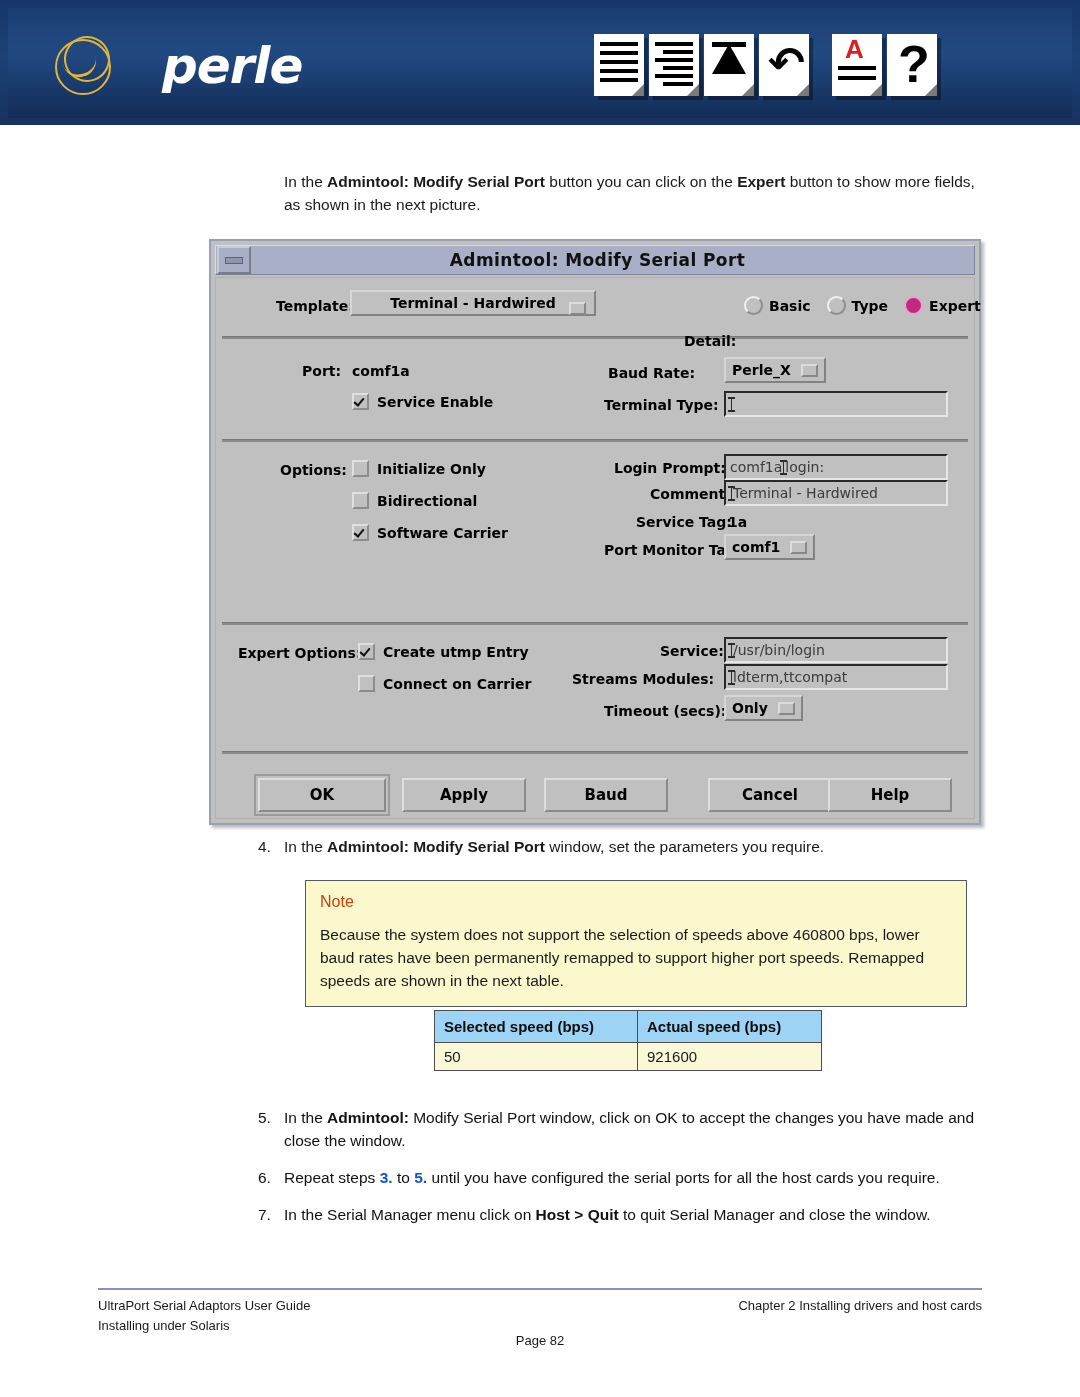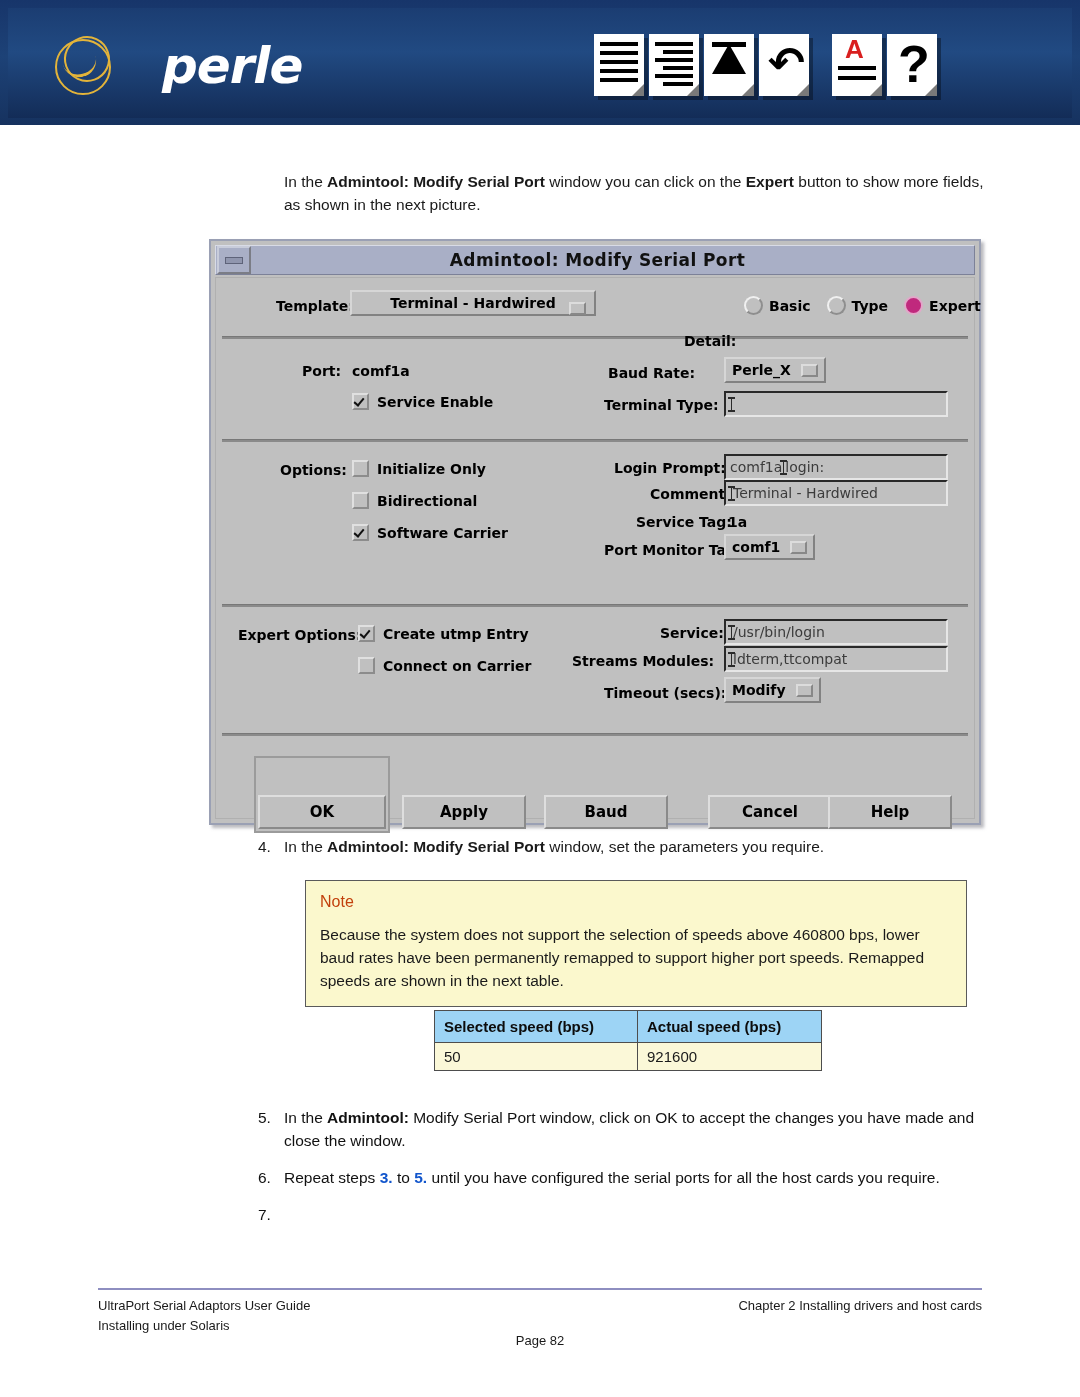--- a/index.html
+++ b/index.html
@@ -161,21 +161,21 @@
     display:inline-block;vertical-align:middle;
   }
   .rad.on{background:#c0297d;border-color:#e2a7c9;border-top-color:#e2a7c9;}
   .radio-group{display:flex;align-items:center;gap:6px;}
   .radio-item{display:flex;align-items:center;gap:6px;margin-right:10px;}
 
   
   .btn{
     background:#c0c0c0;border:2px outset #dedede;
     font-family:"DejaVu Sans", sans-serif;font-weight:bold;font-size:15px;color:#000;
-    display:flex;align-items:center;justify-content:center;height:30px;margin-top:35px;
+    display:flex;align-items:center;justify-content:center;height:30px;
   }
   .btn-default{border:2px solid #9b9b9b;padding:2px;background:#c0c0c0;}
 
   
   .note{
     position:absolute;left:305px;top:880px;width:632px;
     background:#fbf8cd;border:1px solid #5a5a5a;
     padding:12px 14px 14px 14px;
   }
   .note-title{font-size:16px;color:#c2410c;margin-bottom:12px;}
@@ -260,21 +260,21 @@
       <div class="corner"></div>
     </div>
     <div class="doc-ico">
       <div class="qmark">?</div>
       <div class="corner"></div>
     </div>
   </div>
 </div>
 
 <div class="body-text intro">
-  <span>In the </span><b>Admintool: Modify Serial Port</b><span> window you can click on the </span><b>Expert</b><span> button to show more fields, as shown in the next picture.</span>
+  <span>In the </span><b>Admintool: Modify Serial Port</b><span> button you can click on the </span><b>Expert</b><span> button to show more fields, as shown in the next picture.</span>
 </div>
 
 <div class="dlg">
 
   <div class="dlg-titlebar">
     <div class="win-menu-btn">
         <div class="dash"></div>
       </div>
     <div class="dlg-title">Admintool: Modify Serial Port</div>
   </div>
@@ -323,21 +323,21 @@
 
       <span class="lbl" style="position:absolute;left:388px;top:58px;">Terminal Type:</span>
       <div class="tfield" style="position:absolute;left:508px;top:52px;width:212px;">
         <span class="caret"></span>
         <span class="txt"></span>
       </div>
     </div>
 
     <div class="sep"></div>
 
-    <div class="row" style="height:162px;">
+    <div class="row" style="height:180px;">
       <span class="lbl" style="position:absolute;left:64px;top:20px;">Options:</span>
 
       <div class="cbx-row" style="position:absolute;left:136px;top:18px;margin:0;">
         <span class="cbx"></span>
         <span class="cbl">Initialize Only</span>
       </div>
       <div class="cbx-row" style="position:absolute;left:136px;top:50px;margin:0;">
         <span class="cbx"></span>
         <span class="cbl">Bidirectional</span>
       </div>
@@ -390,21 +390,21 @@
       </div>
 
       <span class="lbl" style="position:absolute;left:356px;top:46px;">Streams Modules:</span>
       <div class="tfield" style="position:absolute;left:508px;top:39px;width:212px;">
         <span class="caret"></span>
         <span class="txt">ldterm,ttcompat</span>
       </div>
 
       <span class="lbl" style="position:absolute;left:388px;top:78px;">Timeout (secs):</span>
       <div class="optmenu" style="position:absolute;left:508px;top:70px;">
-        <span class="om-label">Modify</span>
+        <span class="om-label">Only</span>
         <span class="om-arrow"></span>
       </div>
     </div>
 
     <div class="sep"></div>
 
     <div class="row" style="height:84px;">
       <div class="btn-default" style="position:absolute;left:38px;top:20px;width:128px;">
         <div class="btn">
             <span>OK</span>
@@ -455,20 +455,21 @@
   <div class="step">
     <span class="num">5.</span>
     <span><span>In the </span><b>Admintool:</b><span> Modify Serial Port window, click on OK to accept the changes you have made and close the window.</span></span>
   </div>
   <div class="step">
     <span class="num">6.</span>
     <span><span>Repeat steps </span><span class="blue">3.</span><span> to </span><span class="blue">5.</span><span> until you have configured the serial ports for all the host cards  you require.</span></span>
   </div>
   <div class="step">
     <span class="num">7.</span>
+    <span><span>In the Serial Manager menu click on </span><b>Host &gt; Quit</b><span> to quit Serial Manager and close the window.</span></span>
   </div>
 </div>
 
 <div class="foot-rule"></div>
 <div class="foot foot-left">
   <div>UltraPort Serial Adaptors User Guide</div>
   <div>Installing under Solaris</div>
 </div>
 <div class="foot foot-right">Chapter 2 Installing drivers and host cards</div>
 <div class="foot foot-center">Page 82</div>

